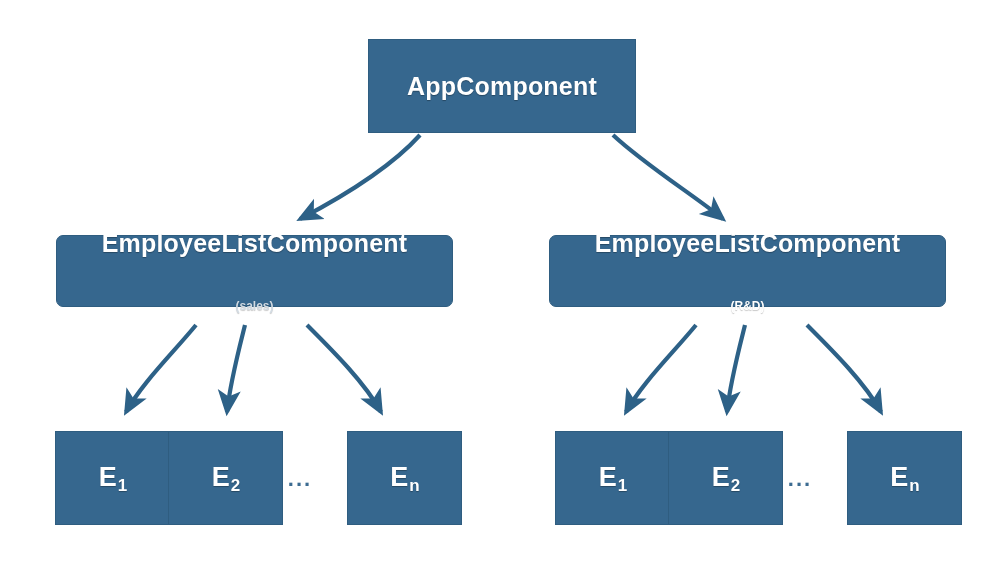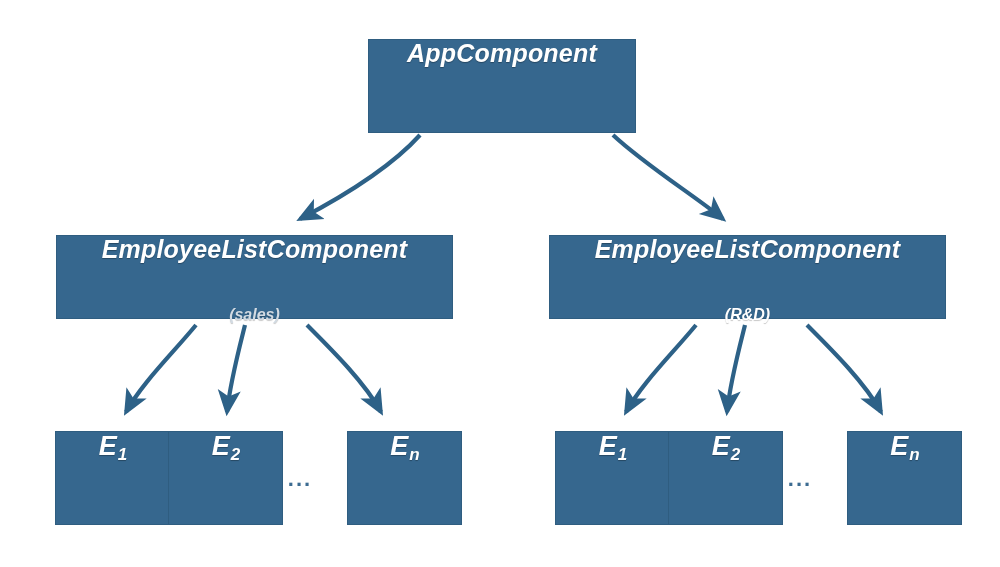--- a/index.html
+++ b/index.html
@@ -27,24 +27,24 @@
     pointer-events: none;
   }
   .node {
     position: absolute;
     box-sizing: border-box;
     background: #36678e;
     border: 1px solid #2f5d80;
     display: flex;
     flex-direction: column;
     align-items: center;
+    justify-content: center;
     color: #ffffff;
     text-align: center;
     line-height: 1.08;
-    font-style: italic;
   }
   .node-title {
     font-weight: bold;
     color: #ffffff;
     text-shadow: 0 1px 1px rgba(0,0,0,0.30);
     white-space: nowrap;
   }
   .node-sub {
     font-weight: bold;
     color: #d2dbe3;
@@ -57,27 +57,28 @@
     left: 368px;
     top: 39px;
     width: 268px;
     height: 94px;
   }
   #node-app .node-title { font-size: 25px; letter-spacing: .2px; }
 
   
   .node-mid {
     width: 397px;
-    height: 84px;
+    height: 72px;
     top: 235px;
+    border-radius: 7px;
   }
   #node-mid-sales { left: 56px; }
   #node-mid-rnd   { left: 549px; }
   .node-mid .node-title { font-size: 25px; letter-spacing: .2px; margin-bottom: 3px; }
-  .node-mid .node-sub   { font-size: 16px; margin-top: 40px; }
+  .node-mid .node-sub   { font-size: 12px; margin-top: 40px; }
 
   
   .node-leaf {
     width: 115px;
     height: 94px;
     top: 431px;
   }
   .node-leaf .node-title {
     font-size: 27px;
     display: inline-block;

